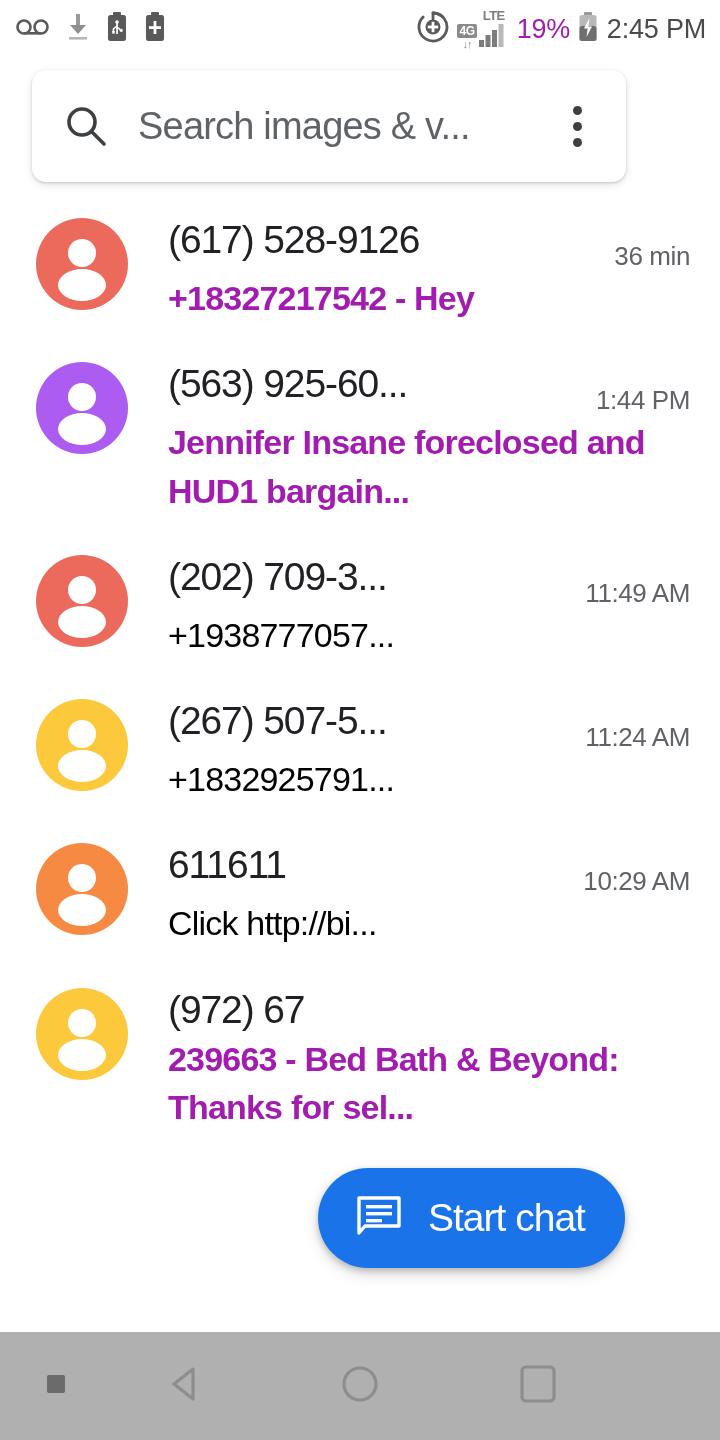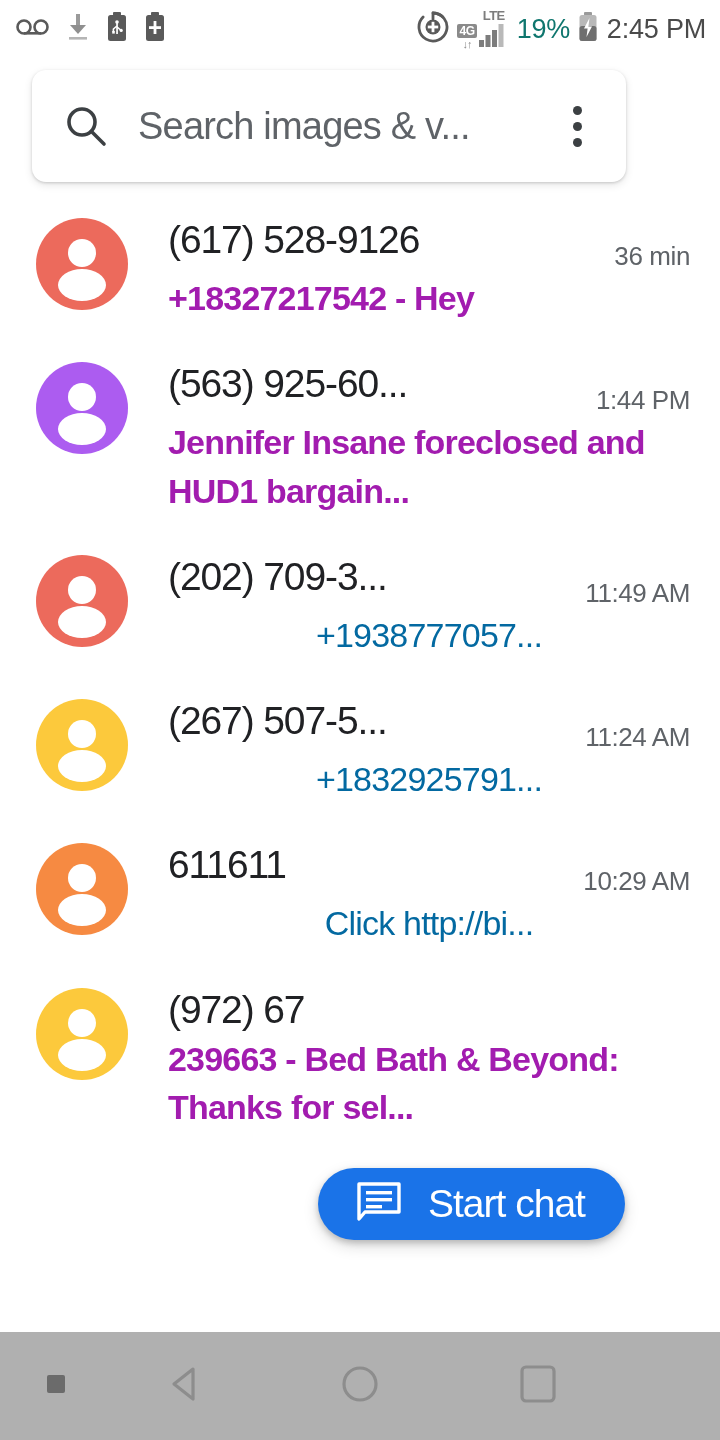--- a/index.html
+++ b/index.html
@@ -34,21 +34,21 @@
   }
   .sb-right {
     margin-left: auto;
     display: flex;
     align-items: center;
     gap: 8px;
   }
   .sb-ico { display: block; }
   .sb-pct {
     font-size: 27px;
-    color: #0f766e;
+    color: #a21caf;
     font-weight: 400;
     letter-spacing: -0.3px;
     line-height: 1;
   }
   .sb-clock {
     font-size: 27px;
     color: #4a4a4a;
     font-weight: 400;
     letter-spacing: -0.2px;
     line-height: 1;
@@ -190,30 +190,29 @@
     line-height: 1.42;
     letter-spacing: -0.8px;
     margin-top: 2px;
     word-break: break-word;
   }
   .row-preview.unread {
     color: #a21caf;
     font-weight: 700;
   }
   .row-preview.read {
-    color: #0369a1;
+    color: #000000;
     font-weight: 400;
-    text-align: center;
   }
 
   
   .fab {
     position: absolute;
     left: 318px; top: 1168px;
-    height: 72px;
+    height: 100px;
     border-radius: 50px;
     background: #1a73e8;
     display: flex;
     align-items: center;
     padding: 0 40px 0 36px;
     box-shadow: 0 3px 6px rgba(0,0,0,.20), 0 6px 16px rgba(0,0,0,.14);
     box-sizing: border-box;
   }
   .fab-label {
     color: #ffffff;

